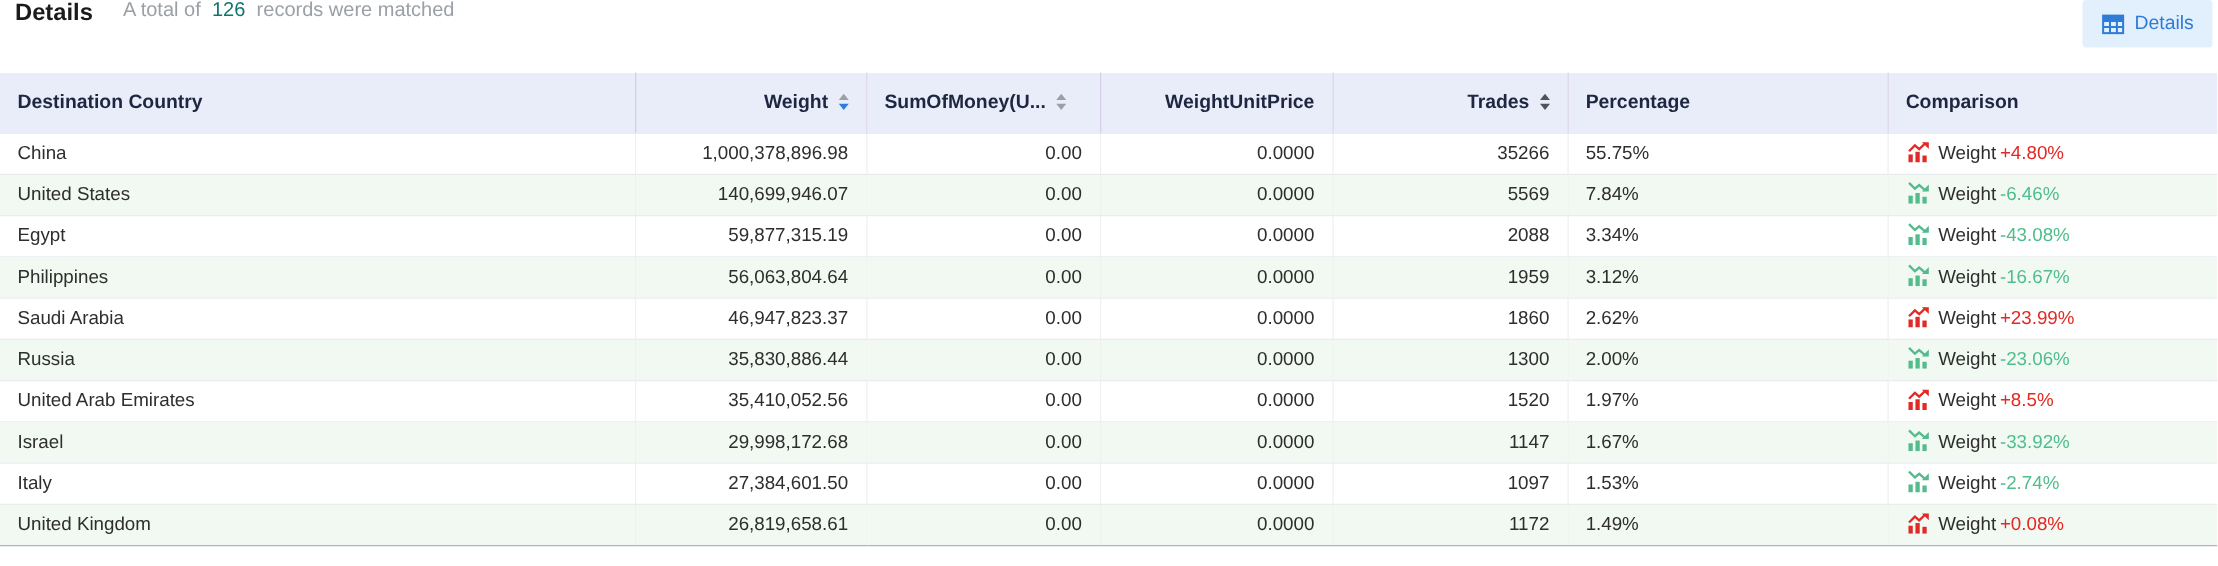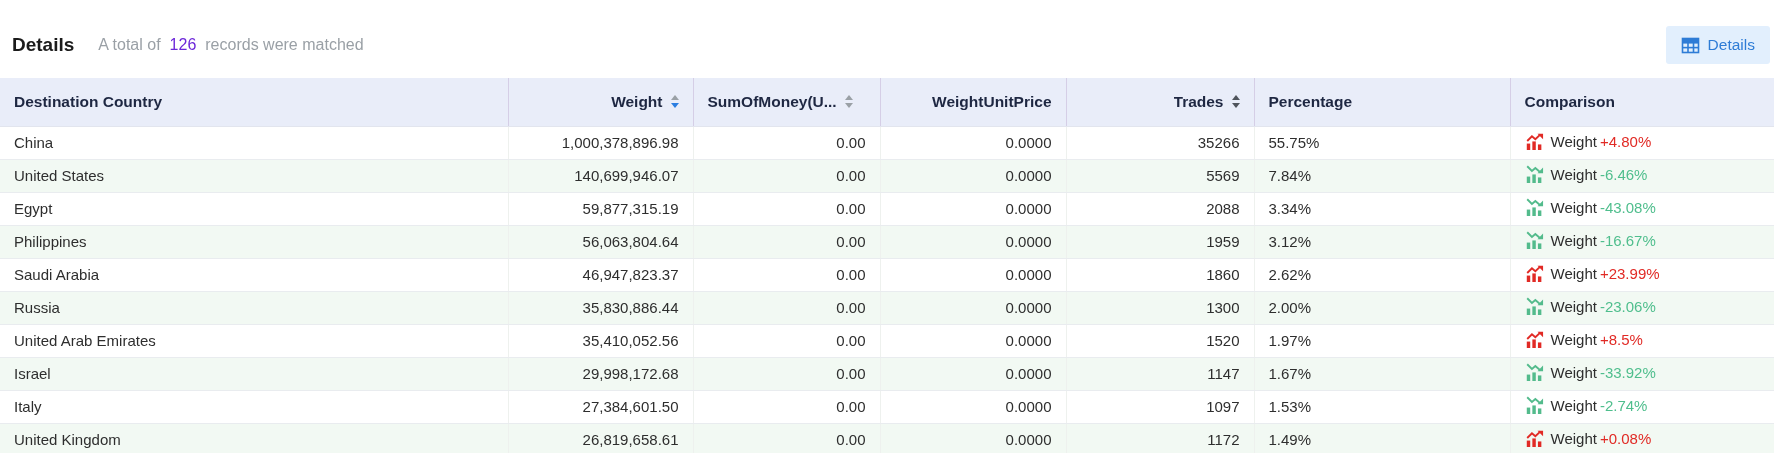--- a/index.html
+++ b/index.html
@@ -2,24 +2,24 @@
 <html><head>
 <meta charset="utf-8">
 <style>
   html,body { margin:0; padding:0; background:#fff; }
   body {
     width:1774px; height:453px; overflow:hidden;
     font-family:"Liberation Sans", sans-serif;
     -webkit-font-smoothing:antialiased;
   }
   
-  .topbar { display:flex; align-items:center; height:50px; padding:0 4px 0 12px; box-sizing:border-box;margin-top:20px; }
+  .topbar { display:flex; align-items:flex-start; height:50px; padding:0 4px 0 12px; box-sizing:border-box; }
   .page-title { font-size:19px; font-weight:bold; color:#1b1b1b; }
   .subtitle { margin-left:24px; font-size:16px; color:#9aa0a6; display:flex; align-items:center; }
-  .subtitle .count { color:#6d28d9; margin:0 9px; }
+  .subtitle .count { color:#0f766e; margin:0 9px; }
   .view-tabs { margin-left:auto; display:flex; gap:3px; }
   .tab {
     display:flex; align-items:center; gap:8px; height:38px; padding:0 15px;
     background:#f3f5f8; border:none; border-radius:3px; cursor:pointer;
     font-family:inherit; font-size:15.5px; color:#2b2f36;
   }
   .tab.active { background:#e2effd; color:#2e7cd6; }
   .tab svg { display:block; }
 
   

